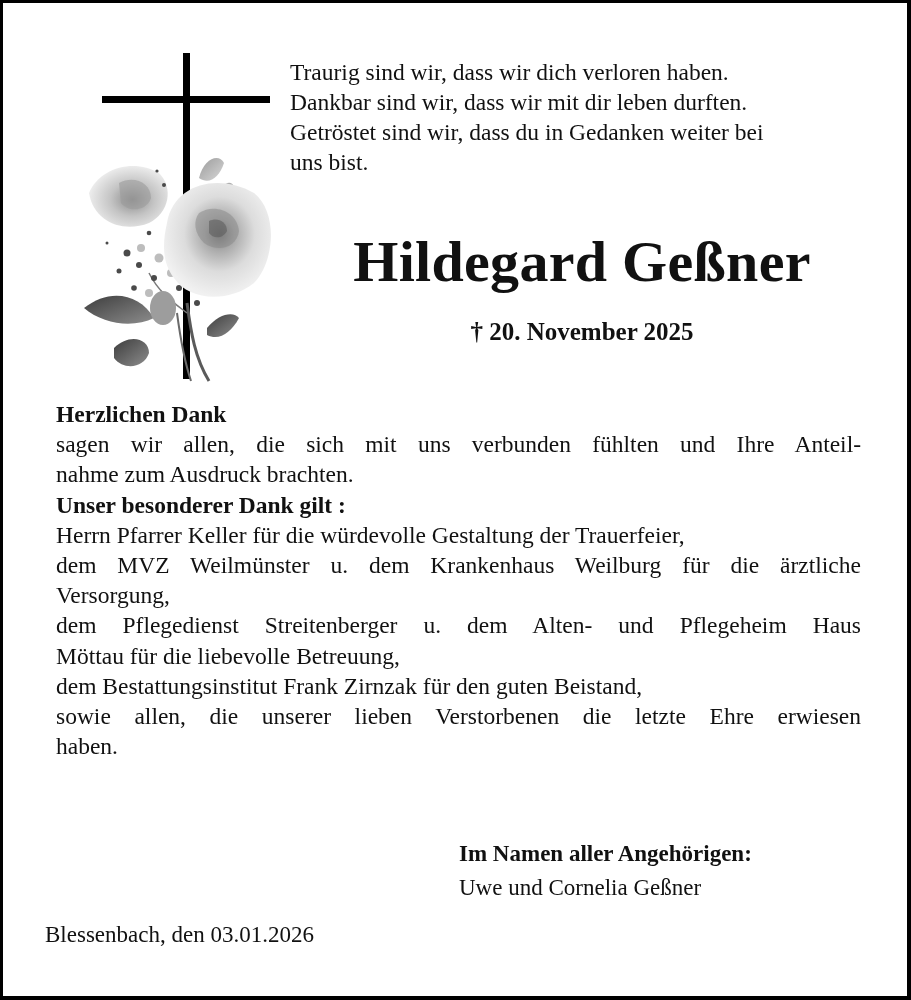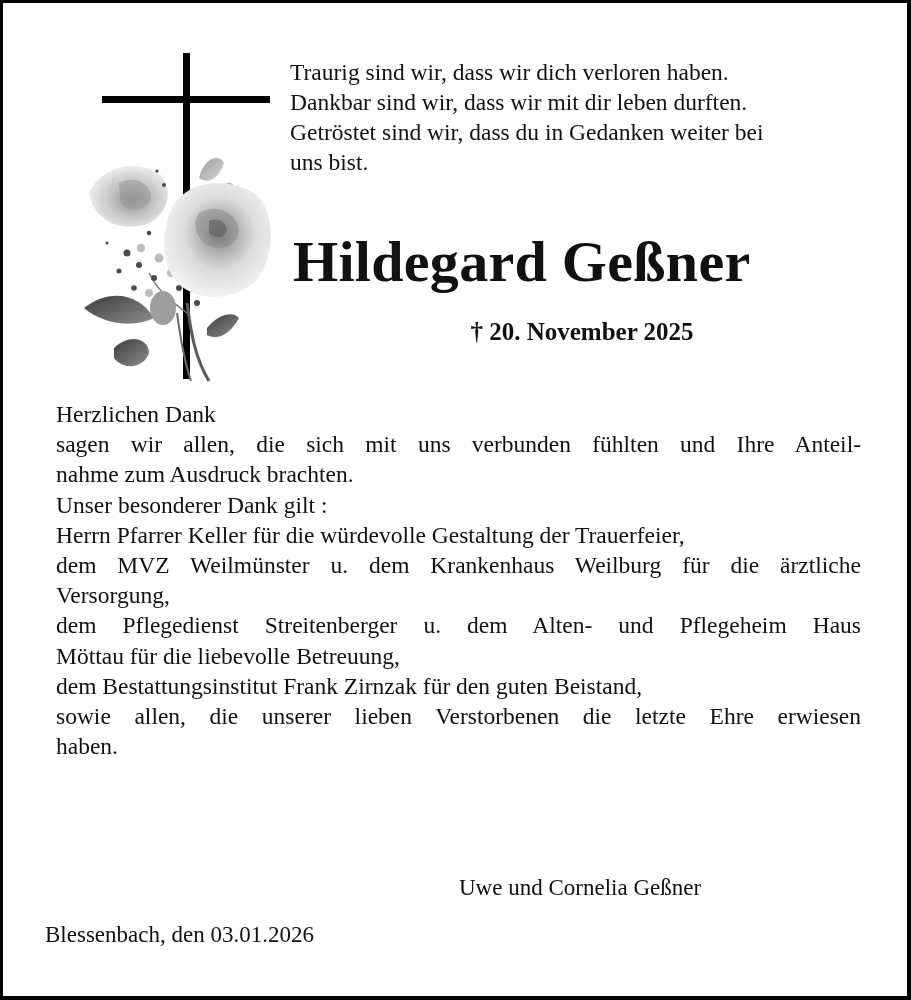--- a/index.html
+++ b/index.html
@@ -51,20 +51,21 @@
       width: 560px;
       font-size: 23.5px;
       line-height: 30px;
     }
     .poem div { white-space: nowrap; }
     
     .name {
       position: absolute;
       left: 290px; top: 224px;
       width: 578px;
+      text-align: center;
       font-size: 58px;
       font-weight: bold;
       line-height: 70px;
       letter-spacing: 0.3px;
       white-space: nowrap;
     }
     .death-date {
       position: absolute;
       left: 290px; top: 313px;
       width: 578px;
@@ -84,21 +85,21 @@
     }
     .body-text .line {
       display: block;
       white-space: nowrap;
     }
     .body-text .just {
       text-align: justify;
       text-align-last: justify;
       white-space: normal;
     }
-    .body-text .bold { font-weight: normal; }
+    .body-text .bold { font-weight: bold; }
     
     .sig-title {
       position: absolute;
       left: 456px; top: 836px;
       font-size: 23px;
       font-weight: bold;
       line-height: 30px;
       white-space: nowrap;
     }
     .sig-names {
@@ -208,16 +209,17 @@
     <span class="line">Herrn Pfarrer Keller für die würdevolle Gestaltung der Trauerfeier,</span>
     <span class="line just">dem MVZ Weilmünster u. dem Krankenhaus Weilburg für die ärztliche</span>
     <span class="line">Versorgung,</span>
     <span class="line just">dem Pflegedienst Streitenberger u. dem Alten- und Pflegeheim Haus</span>
     <span class="line">Möttau für die liebevolle Betreuung,</span>
     <span class="line">dem Bestattungsinstitut Frank Zirnzak für den guten Beistand,</span>
     <span class="line just">sowie allen, die unserer lieben Verstorbenen die letzte Ehre erwiesen</span>
     <span class="line">haben.</span>
   </div>
 
+  <div class="sig-title">Im Namen aller Angehörigen:</div>
   <div class="sig-names">Uwe und Cornelia Geßner</div>
 
   <div class="place-date">Blessenbach, den 03.01.2026</div>
 </div>
 
 </body></html>

